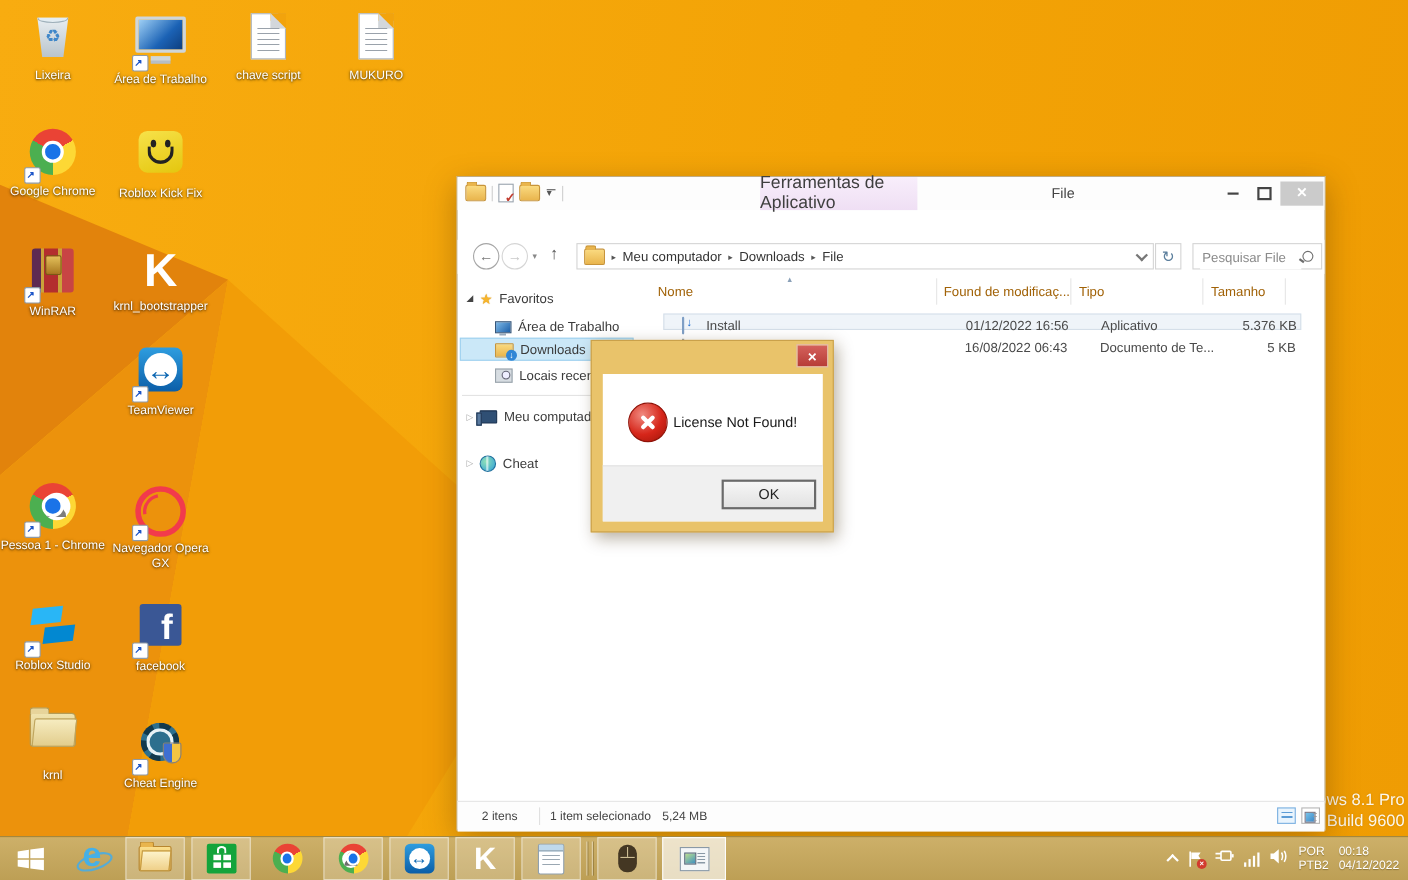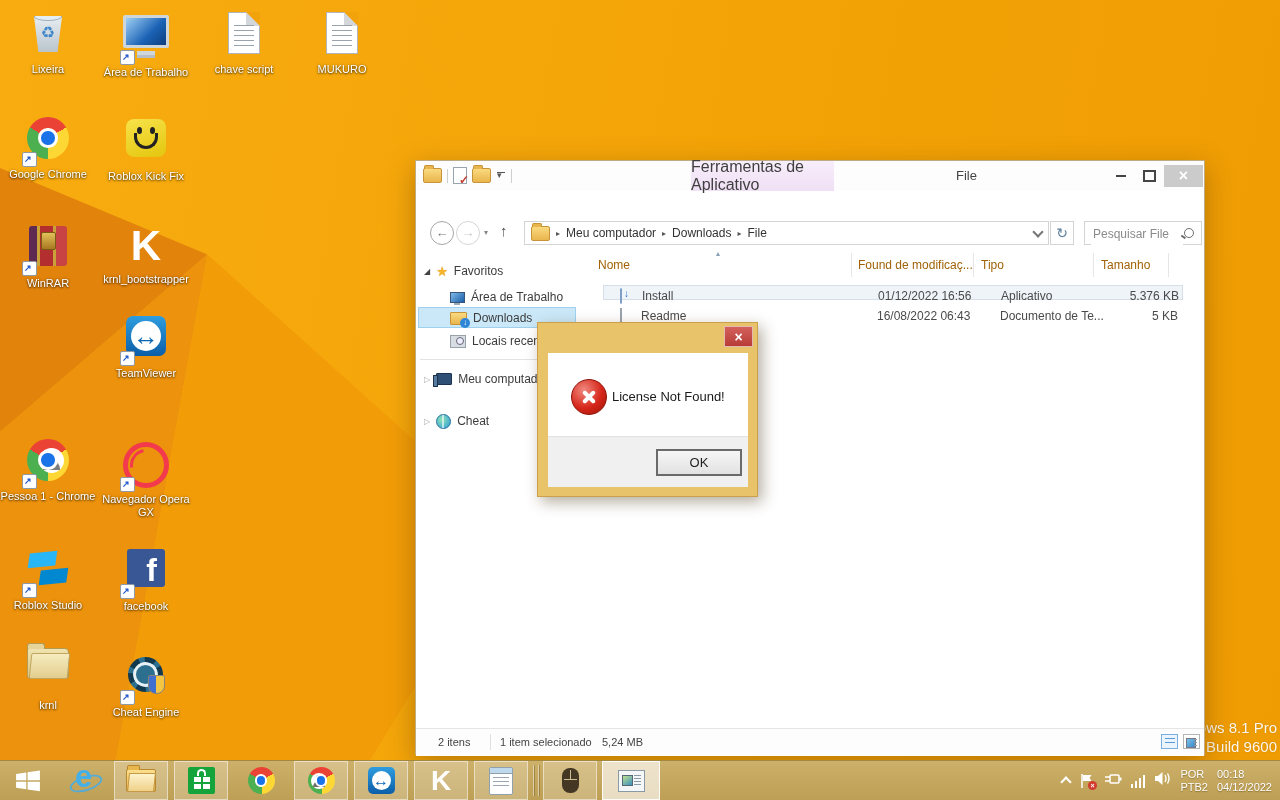--- a/index.html
+++ b/index.html
@@ -173,21 +173,21 @@
   .st-txt{position:absolute;top:7px;font-size:11px;color:#444;}
   .st-div{position:absolute;top:5px;width:1px;height:16px;background:#e0e0e0;}
   .vt-details{position:absolute;left:745px;top:5px;width:17px;height:15px;border:1px solid #7ab0e0;background:#e9f4fd;box-sizing:border-box;}
   .vt-details::after{content:"";position:absolute;left:3px;top:3px;right:2px;height:8px;
     background:repeating-linear-gradient(180deg,#5b9bd5 0 1.5px,transparent 1.5px 4px);}
   .vt-thumbs{position:absolute;left:767px;top:5px;width:17px;height:15px;border:1px solid #b5b5b5;background:#fff;box-sizing:border-box;}
   .vt-thumbs::before{content:"";position:absolute;left:2px;top:3px;width:8px;height:8px;background:linear-gradient(135deg,#79c3e8,#3a87c8);border:1px solid #778;}
   .vt-thumbs::after{content:"";position:absolute;right:2px;top:4px;width:3px;height:7px;
     background:repeating-linear-gradient(180deg,#999 0 1px,transparent 1px 3px);}
   
-  .dialog{position:absolute;left:537px;top:322px;width:221px;height:175px;background:#e9c36a;
+  .dialog{position:absolute;left:537px;top:309px;width:221px;height:175px;background:#e9c36a;
     border:1px solid #caa14a;box-sizing:border-box;z-index:30;box-shadow:4px 5px 14px rgba(60,40,0,.38);}
   .dlg-close{position:absolute;left:186px;top:3px;width:27px;height:19px;background:linear-gradient(#d4615c,#b73c37);
     border:1px solid #e3b9b4;display:flex;align-items:center;justify-content:center;}
   .dlg-close::after{content:"\00D7";color:#fff;font-size:14px;font-weight:bold;line-height:1;}
   .dlg-body{position:absolute;left:10px;top:30px;width:200px;height:134px;background:#fff;}
   .dlg-strip{position:absolute;left:0;right:0;bottom:0;height:50px;background:#f0f0f0;border-top:1px solid #e2e2e2;}
   .err-icon{position:absolute;left:23px;top:26px;width:34px;height:34px;border-radius:50%;
     background:radial-gradient(circle at 35% 30%,#f08a80,#d6261a 55%,#9e1408);border:1px solid #8f1208;}
   .err-icon::before,.err-icon::after{content:"";position:absolute;left:9px;top:15px;width:16px;height:4px;background:#fff;border-radius:2px;}
   .err-icon::before{transform:rotate(45deg);}

